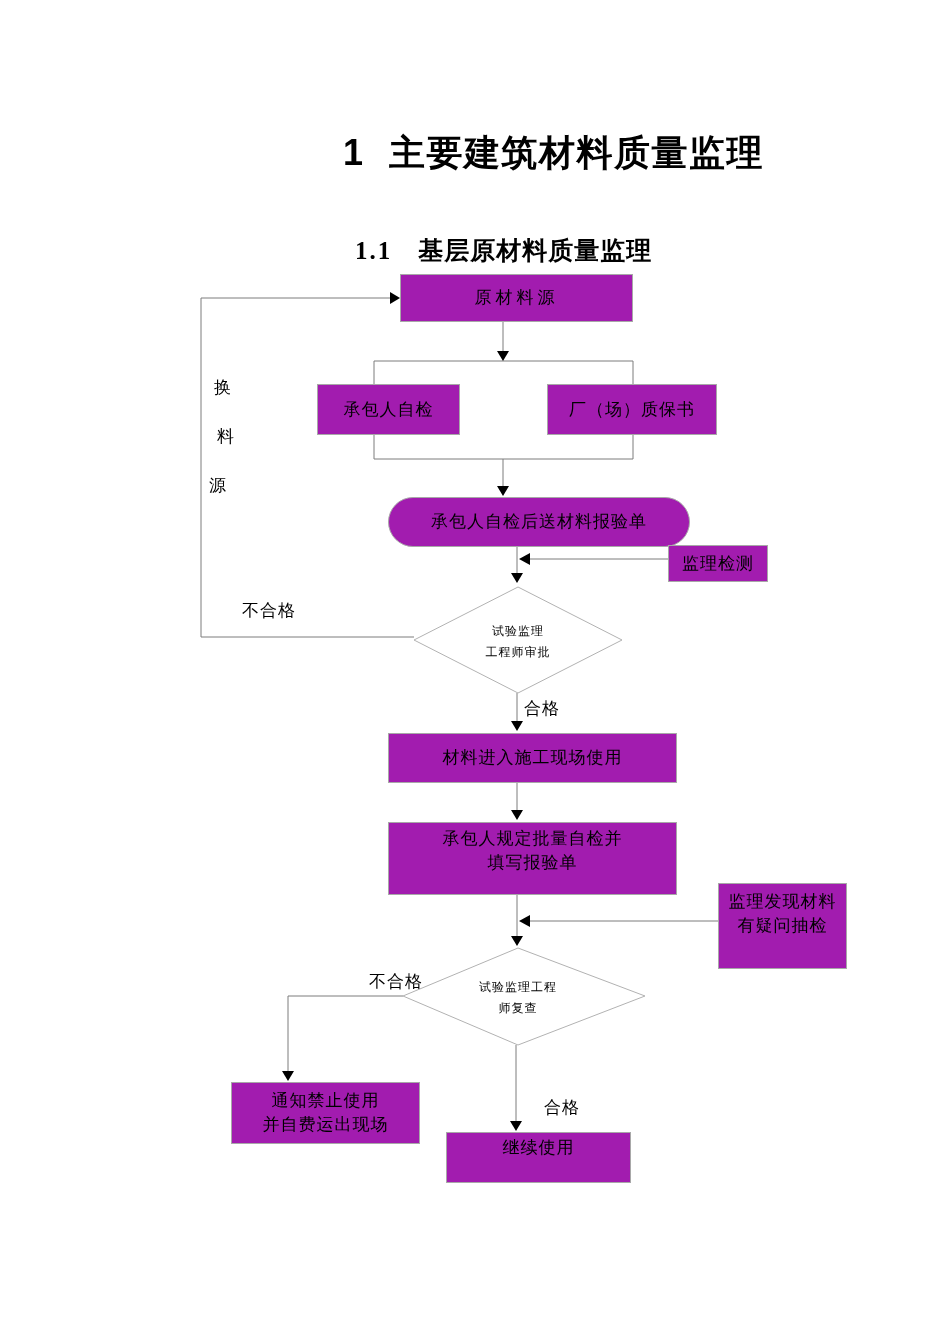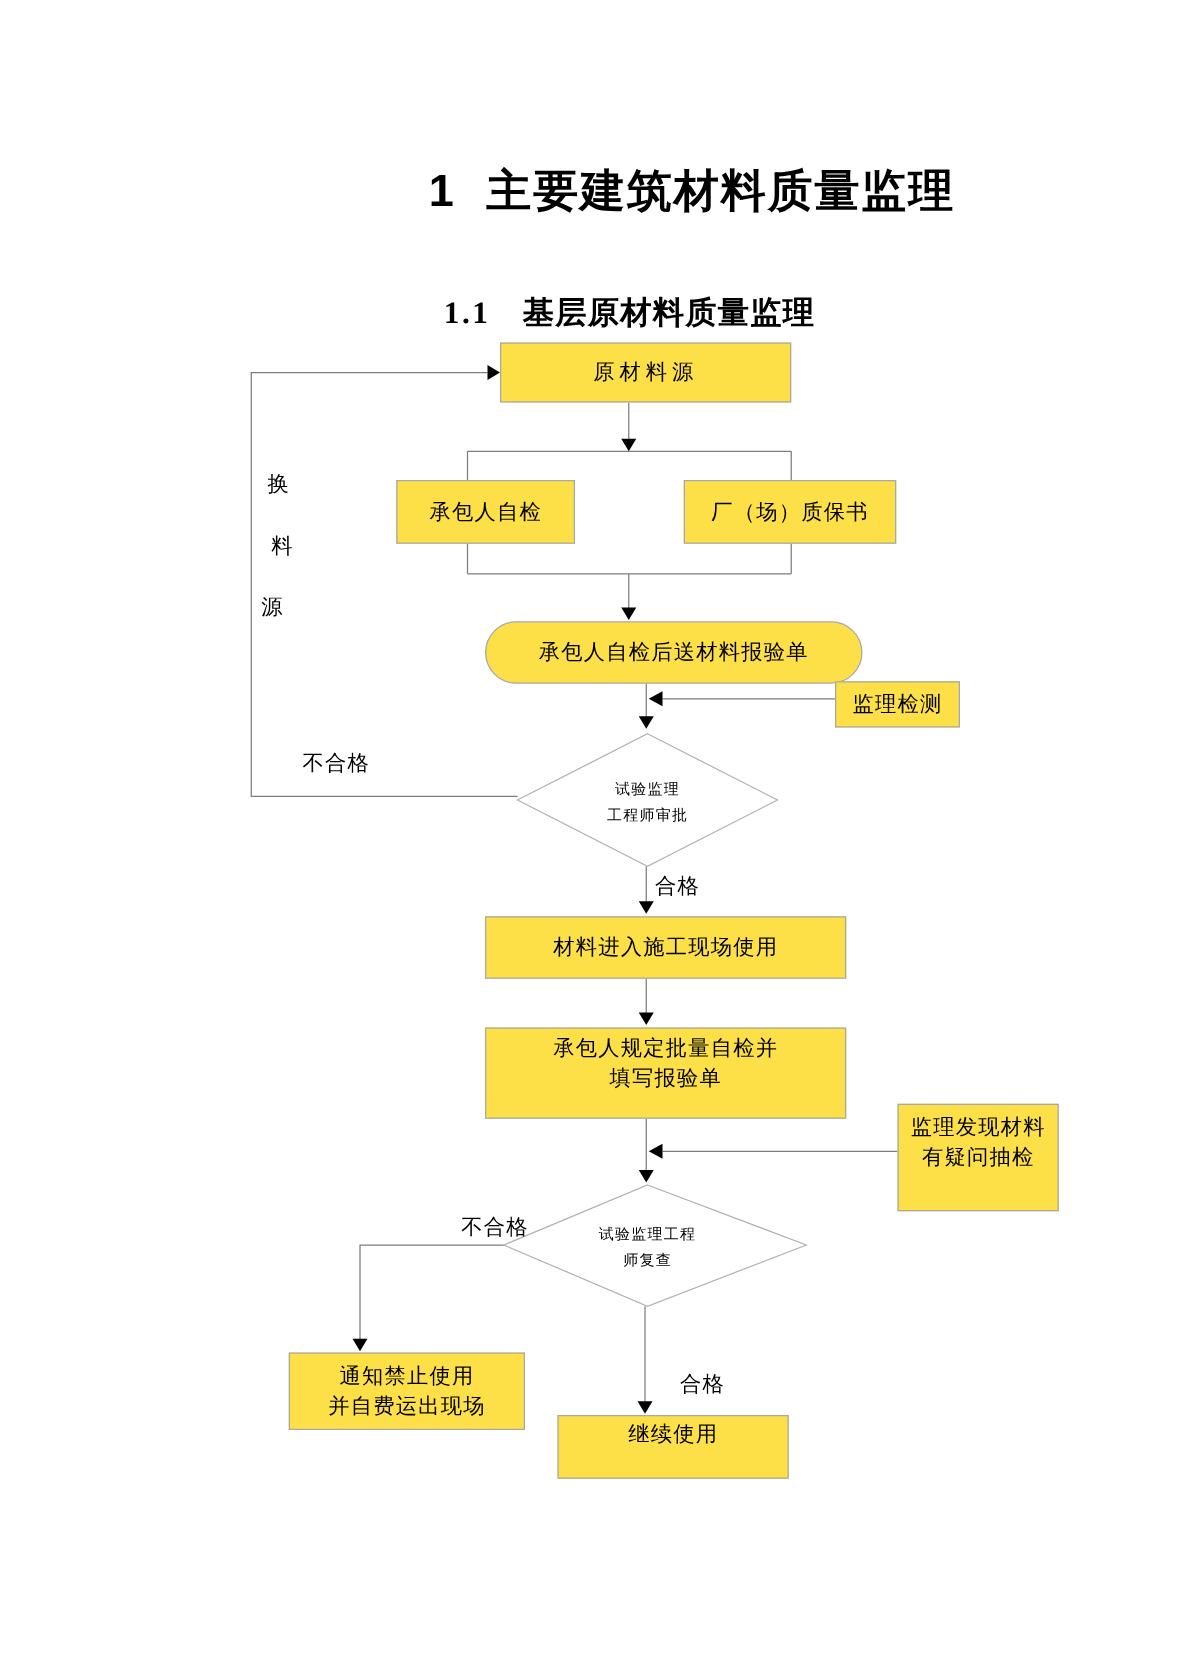--- a/index.html
+++ b/index.html
@@ -17,21 +17,21 @@
     position:absolute; left:355px; top:210px;
     font-family:"Liberation Serif", serif; font-weight:bold;
     font-size:25px; line-height:1.05; letter-spacing:1px; white-space:nowrap;margin-top:28px;
   }
   .section-title .num { display:inline-block; margin-right:26px; letter-spacing:2px; }
 
   .wires { position:absolute; left:0; top:0; }
 
   .node {
     position:absolute; box-sizing:border-box;
-    border:1px solid #a8a8a8; background:#fde047;
+    border:1px solid #a8a8a8; background:#a21caf;
     display:flex; flex-direction:column; align-items:center; justify-content:center;
     font-size:17px; letter-spacing:1px; text-align:center; line-height:24px;
   }
   .n-source      { left:400px; top:274px; width:233px; height:48px; letter-spacing:4px; }
   .n-selfcheck   { left:317px; top:384px; width:143px; height:51px; }
   .n-certificate { left:547px; top:384px; width:170px; height:51px; }
   .n-form        { left:388px; top:497px; width:302px; height:50px;border-radius:25px; }
   .n-test        { left:668px; top:545px; width:100px; height:37px; }
   .n-enter       { left:388px; top:733px; width:289px; height:50px; }
   .n-batch       { left:388px; top:822px; width:289px; height:73px; justify-content:flex-start; padding-top:4px; }

